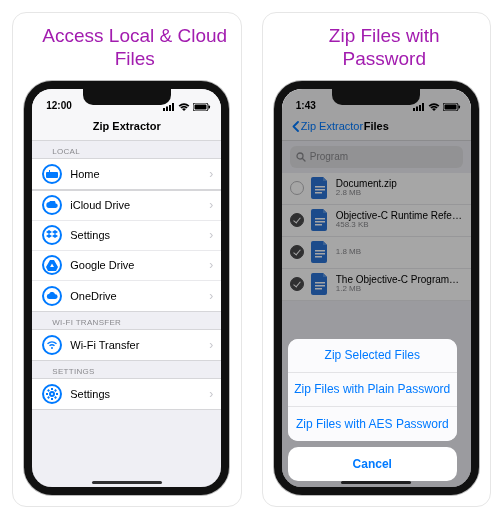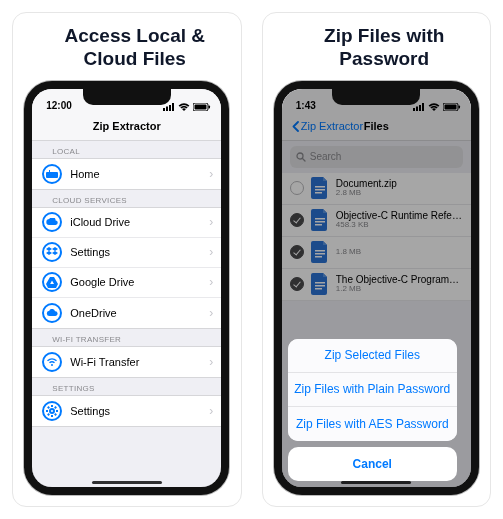--- a/index.html
+++ b/index.html
@@ -18,25 +18,25 @@
     width: 232px;
     height: 495px;
     display: flex;
     flex-direction: column;
     align-items: center;
     padding: 12px 8px 4px;
     overflow: hidden;
   }
   .card-title {
     font-size: 19px;
-    font-weight: 700;
+    font-weight: 400;
     text-align: center;
     line-height: 1.2;
     margin-bottom: 10px;
-    color: #0f172a;
+    color: #a21caf;
     margin-left: 16px;
   }
   .phone {
     width: 205px;
     height: 414px;
     border: 8px solid #111;
     border-radius: 28px;
     background: #efeff4;
     position: relative;
     box-shadow: 0 0 0 1px #bbb, inset 0 0 0 1px #333;
@@ -257,21 +257,20 @@
             <span class="icon-ring">
               <svg width="12" height="10" viewBox="0 0 12 10">
                   <path d="M1 3h2V1h1v2h7a1 1 0 0 1 1 1v4a1 1 0 0 1-1 1H1a1 1 0 0 1-1-1V4a1 1 0 0 1 1-1Z" fill="#007aff"></path>
                 </svg>
             </span>
             <span class="cell-label">Home</span>
             <span class="disclosure">›</span>
           </div>
         </div>
 
-        <div class="section-header">CLOUD SERVICES</div>
         <div class="cell-group">
           <div class="cell">
             <span class="icon-ring">
               <svg width="12" height="8" viewBox="0 0 12 8">
                   <path d="M3 7a3 3 0 0 1 .3-5.98A3.3 3.3 0 0 1 9.6 2.6 2.2 2.2 0 0 1 9.5 7Z" fill="#007aff"></path>
                 </svg>
             </span>
             <span class="cell-label">iCloud Drive</span>
             <span class="disclosure">›</span>
           </div>
@@ -377,21 +376,21 @@
             </svg>
           <span>Zip Extractor</span>
         </div>
         <div class="nav-title">Files</div>
       </div>
       <div class="searchbox">
         <svg width="10" height="10" viewBox="0 0 10 10">
             <circle cx="4" cy="4" r="3" fill="none" stroke="#8a8a8e" stroke-width="1.3"></circle>
             <line x1="6.5" y1="6.5" x2="9" y2="9" stroke="#8a8a8e" stroke-width="1.3" stroke-linecap="round"></line>
           </svg>
-        <span>Search</span>
+        <span>Program</span>
       </div>
       <div class="content">
         <div class="file-row">
           <span class="check"></span>
           <svg class="file-icon" viewBox="0 0 20 22">
               <path d="M3 0h10l4 4v16a2 2 0 0 1-2 2H3a2 2 0 0 1-2-2V2a2 2 0 0 1 2-2Z" fill="#2b73d6"></path>
               <path d="M13 0v4h4" fill="#5a95e2"></path>
               <rect x="5" y="9" width="10" height="1.5" fill="#fff"></rect>
               <rect x="5" y="12" width="10" height="1.5" fill="#fff"></rect>
               <rect x="5" y="15" width="7" height="1.5" fill="#fff"></rect>

